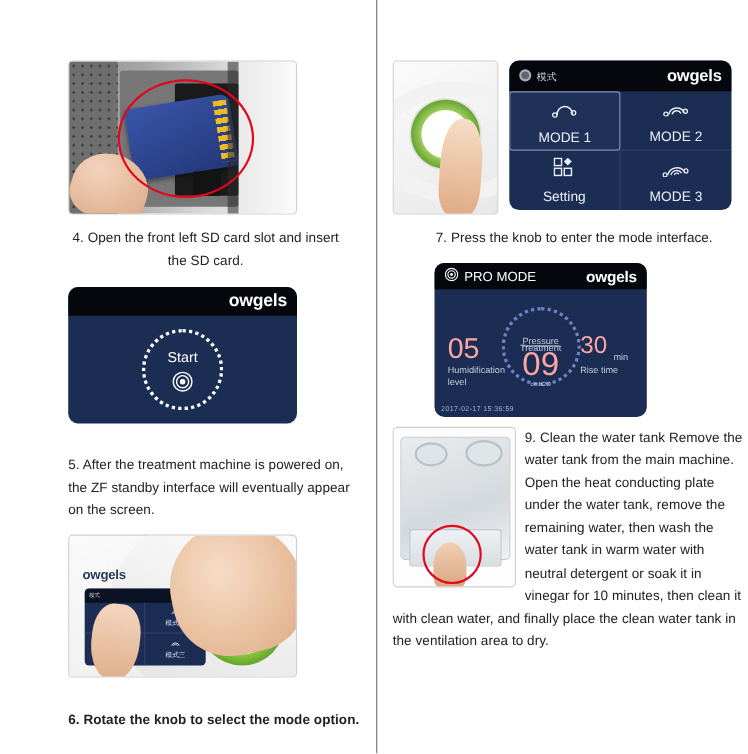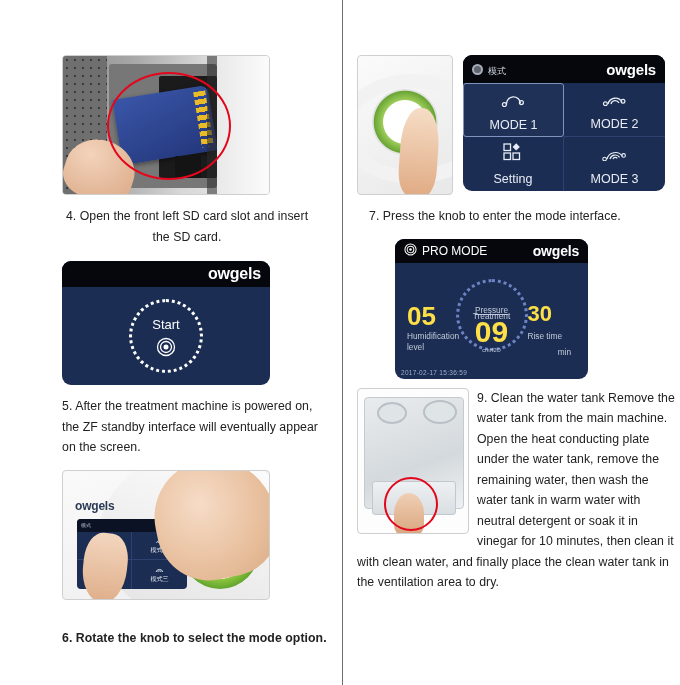--- a/index.html
+++ b/index.html
@@ -124,21 +124,21 @@
     font-size:10px; padding:3px 10px; display:flex; align-items:center; gap:4px;
     background:#1d3059;
   }
 
   
   .scr8 { width:193px; height:140px; }
   .scr8 .screen-top { height:24px; }
   .scr8 .brand { font-size:14px; }
   .scr8 .pro-title { color:#ffffff; font-size:12px; display:flex; align-items:center; gap:5px; }
   .pro-body { position:relative; height:116px; }
-  .pro-num { position:absolute; color:#fde047; font-weight:700; }
+  .pro-num { position:absolute; color:#fca5a5; font-weight:400; }
   .pro-lbl { position:absolute; color:#c3cbdb; font-size:8.3px; line-height:11px; }
   .pro-ring { position:absolute; left:50%; top:16px; transform:translateX(-50%);
     width:72px; height:72px; border-radius:50%; border:3px dotted #6d83c4; }
   .pro-ts { position:absolute; left:6px; bottom:3px; color:#9fb0cf; font-size:6.5px; letter-spacing:.3px;}
 
   
   .knob-photo { width:208px; height:130px; background:linear-gradient(160deg,#fafafa,#ededed); }
   .knob-brand { position:absolute; left:12px; top:28px; color:#2b3a55; font-size:12px; font-weight:700; letter-spacing:-.2px;}
   .knob-swoosh { position:absolute; right:-30px; top:-20px; width:200px; height:170px;
     border-radius:50%; background:linear-gradient(200deg,#ffffff,#e2e2e2); }
@@ -222,21 +222,21 @@
         <div class="target-ico">
           <svg width="20" height="20" viewBox="0 0 20 20">
             <circle cx="10" cy="10" r="8.5" fill="none" stroke="#ffffff" stroke-width="1.3"></circle>
             <circle cx="10" cy="10" r="5.5" fill="none" stroke="#ffffff" stroke-width="1.3"></circle>
             <circle cx="10" cy="10" r="2.5" fill="#ffffff"></circle>
           </svg>
         </div>
       </div>
     </div>
 
-    <div class="caption" style="margin-top:11px; width:262px;">5. After the treatment machine is powered on, the ZF standby interface will eventually appear on the screen.</div>
+    <div class="caption" style="margin-top:27px; width:262px;">5. After the treatment machine is powered on, the ZF standby interface will eventually appear on the screen.</div>
 
     <div class="photo knob-photo" style="margin-top:12px;">
       <div class="knob-swoosh"></div>
       <div class="knob-brand">owgels</div>
       <div class="mini-screen">
         <div class="mini-top">
           <span class="mt-l">模式</span>
           <span class="mt-r">owgels</span>
         </div>
         <div class="mini-grid">
@@ -343,21 +343,21 @@
                   <circle cx="2.6" cy="15" r="1.8" fill="none" stroke="#e8ecf5" stroke-width="1.1"></circle>
                   <circle cx="21.6" cy="11.4" r="1.8" fill="none" stroke="#e8ecf5" stroke-width="1.1"></circle>
                 </svg>
             </span>
             <span>MODE 3</span>
           </div>
         </div>
       </div>
     </div>
 
-    <div class="caption" style="margin-top:11px; text-align:left; padding-left:12px;">7. Press the knob to enter the mode interface.</div>
+    <div class="caption" style="margin-top:11px; text-align:center; padding-left:12px;">7. Press the knob to enter the mode interface.</div>
 
     <div class="screen scr8" style="margin:12px auto 0 38px;">
       <div class="screen-top">
         <span class="pro-title">
           <span>
             <svg width="13" height="13" viewBox="0 0 14 14">
                 <circle cx="7" cy="7" r="6" fill="none" stroke="#ffffff" stroke-width="1.1"></circle>
                 <circle cx="7" cy="7" r="3.6" fill="none" stroke="#ffffff" stroke-width="1.1"></circle>
                 <circle cx="7" cy="7" r="1.4" fill="#ffffff"></circle>
               </svg>
@@ -371,21 +371,21 @@
 
         <div class="pro-num" style="left:12px; top:38px; font-size:26px;">05</div>
         <div class="pro-lbl" style="left:12px; top:68px; width:62px;">Humidification level</div>
 
         <div class="pro-lbl" style="left:50%; top:48px; transform:translateX(-50%); white-space:nowrap;">Treatment</div>
         <div class="pro-lbl" style="left:50%; top:42px; transform:translateX(-50%); white-space:nowrap;text-decoration:underline;">Pressure</div>
         <div class="pro-num" style="left:50%; top:52px; transform:translateX(-50%); font-size:30px;">09</div>
         <div class="pro-lbl" style="left:50%; top:82px; transform:translateX(-50%); font-size:5.5px;">cmH2O</div>
 
         <div class="pro-num" style="right:36px; top:38px; font-size:22px;">30</div>
-        <div class="pro-lbl" style="right:17px; top:56px;margin-top:28px;">min</div>
+        <div class="pro-lbl" style="right:17px; top:56px;">min</div>
         <div class="pro-lbl" style="right:26px; top:68px;">Rise time</div>
 
         <div class="pro-ts">2017-02-17 15:36:59</div>
       </div>
     </div>
 
 
     <div class="clearfix" style="margin-top:9px;">
       <div class="photo tank-photo right-float">
         <div class="tank-body">

